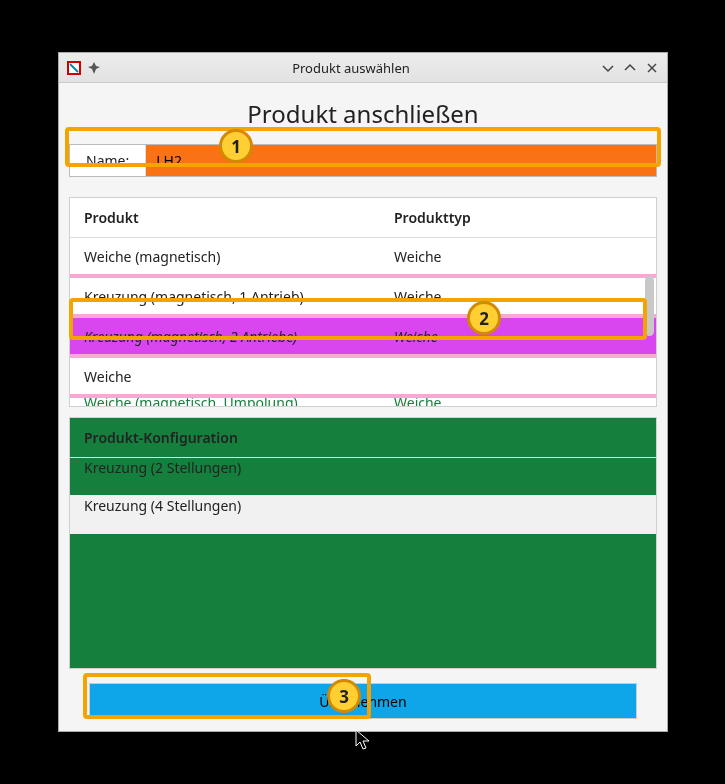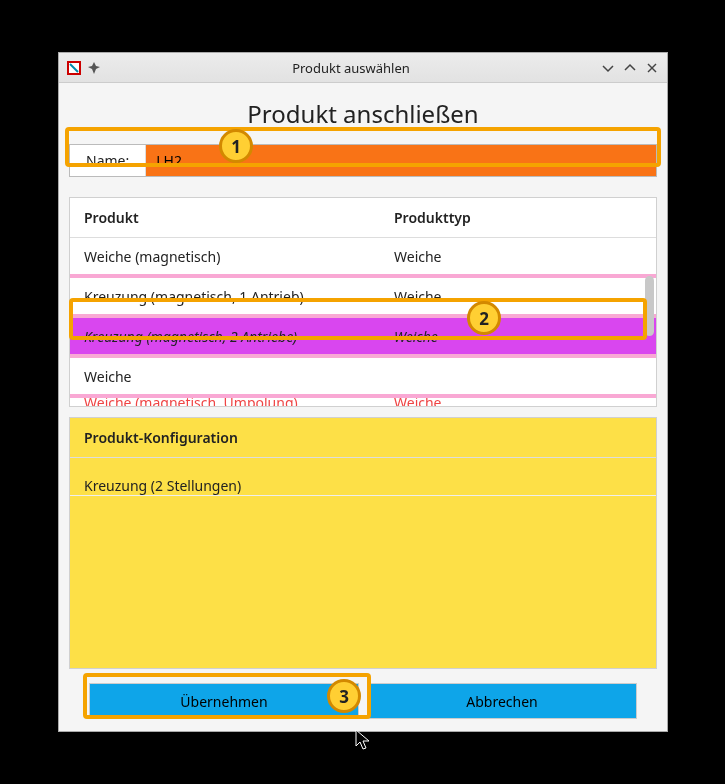--- a/index.html
+++ b/index.html
@@ -51,31 +51,31 @@
   .col-prod { width:310px; }
   .col-type { flex:1; }
   .scroll-track { position:absolute; right:2px; top:38px; bottom:2px; width:9px; background:transparent; }
   .scroll-thumb { position:absolute; top:0; height:60px; width:9px; background:#c8c8c8; border-radius:5px; }
 
   .tbody { flex:1; overflow:hidden; position:relative; }
   .row { display:flex; align-items:center; height:40px; border-bottom:4px solid #f9a8d4; padding:0; }
   .cell { padding:0 14px; white-space:nowrap; overflow:hidden; text-overflow:ellipsis; }
   .row.selected { background:#d946ef;font-style:italic; }
   .row.cut { height:20px; align-items:flex-start; }
-  .row.cut .cell { padding-top:0; line-height:10px; color:#ef4444; }
+  .row.cut .cell { padding-top:0; line-height:10px; color:#15803d; }
 
   .config {
     margin-top:10px;
-    background:#fde047; border:1px solid #d0d0d0;
+    background:#15803d; border:1px solid #d0d0d0;
     display:flex; flex-direction:column;
     flex:1;
   }
   .config-head { height:40px; display:flex; align-items:center; border-bottom:1px solid #ddd; }
   .config-head .th { font-weight:600; }
-  .config-row { height:38px; display:flex; align-items:flex-end; border-bottom:1px solid #eee; }
+  .config-row { height:38px; display:flex; align-items:flex-start; border-bottom:1px solid #eee; }
   .config-row.selected { background:#f1f1f1; }
 
   .btnbar { display:flex; gap:8px; margin-top:14px; padding: 0 20px; }
   .btn {
     flex:1; height:36px; background:#0ea5e9; border:1px solid #ccc;
     font:inherit; cursor:pointer;
   }
 
   
   .ann-ring {
@@ -171,25 +171,27 @@
       </div>
     </div>
 
     <div class="config">
       <div class="config-head">
         <div class="th" style="padding-left:14px">Produkt-Konfiguration</div>
       </div>
       <div class="config-row">
         <div class="cell">Kreuzung (2 Stellungen)</div>
       </div>
+      <div class="config-row selected">
+        <div class="cell">Kreuzung (4 Stellungen)</div>
+      </div>
     </div>
 
     <div class="btnbar">
       <button class="btn">Übernehmen</button>
-      <button class="btn">Abbrechen</button>
     </div>
 
   </div>
 
   <div class="ann-ring" style="left:6px; top:74px; width:596px; height:40px;"></div>
   <div class="ann-dot" style="left:160px; top:76px;">1</div>
 
   <div class="ann-ring" style="left:10px; top:245px; width:578px; height:42px;"></div>
   <div class="ann-dot" style="left:408px; top:248px;">2</div>
 

